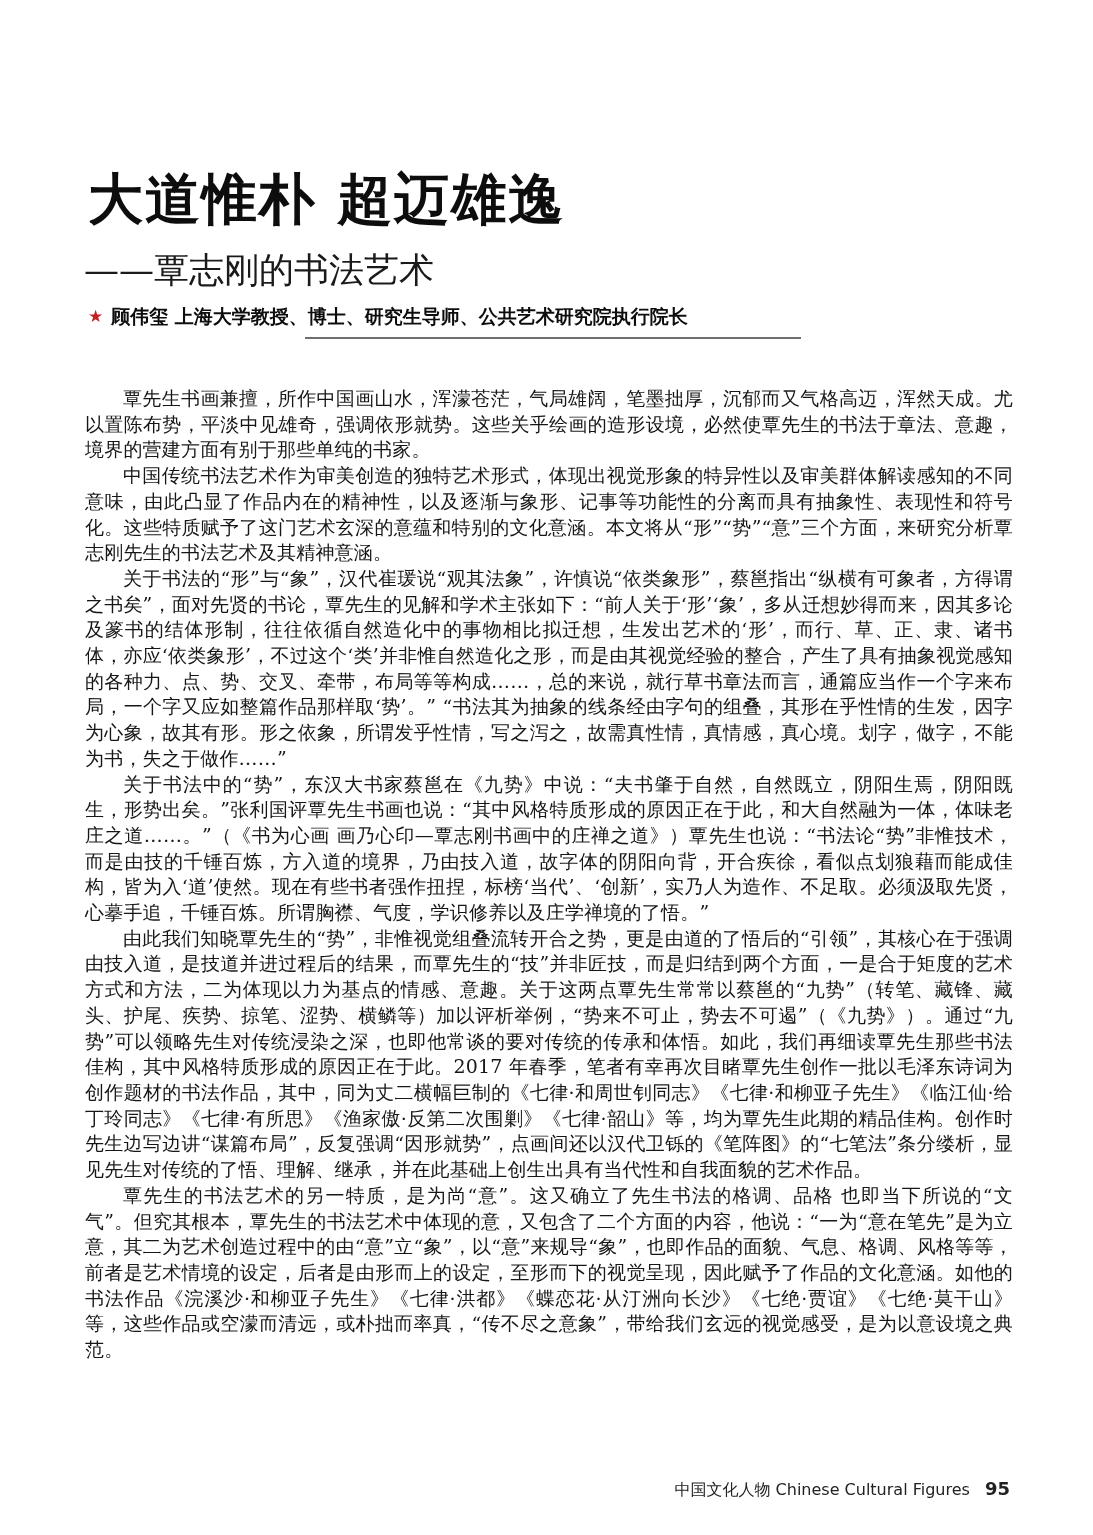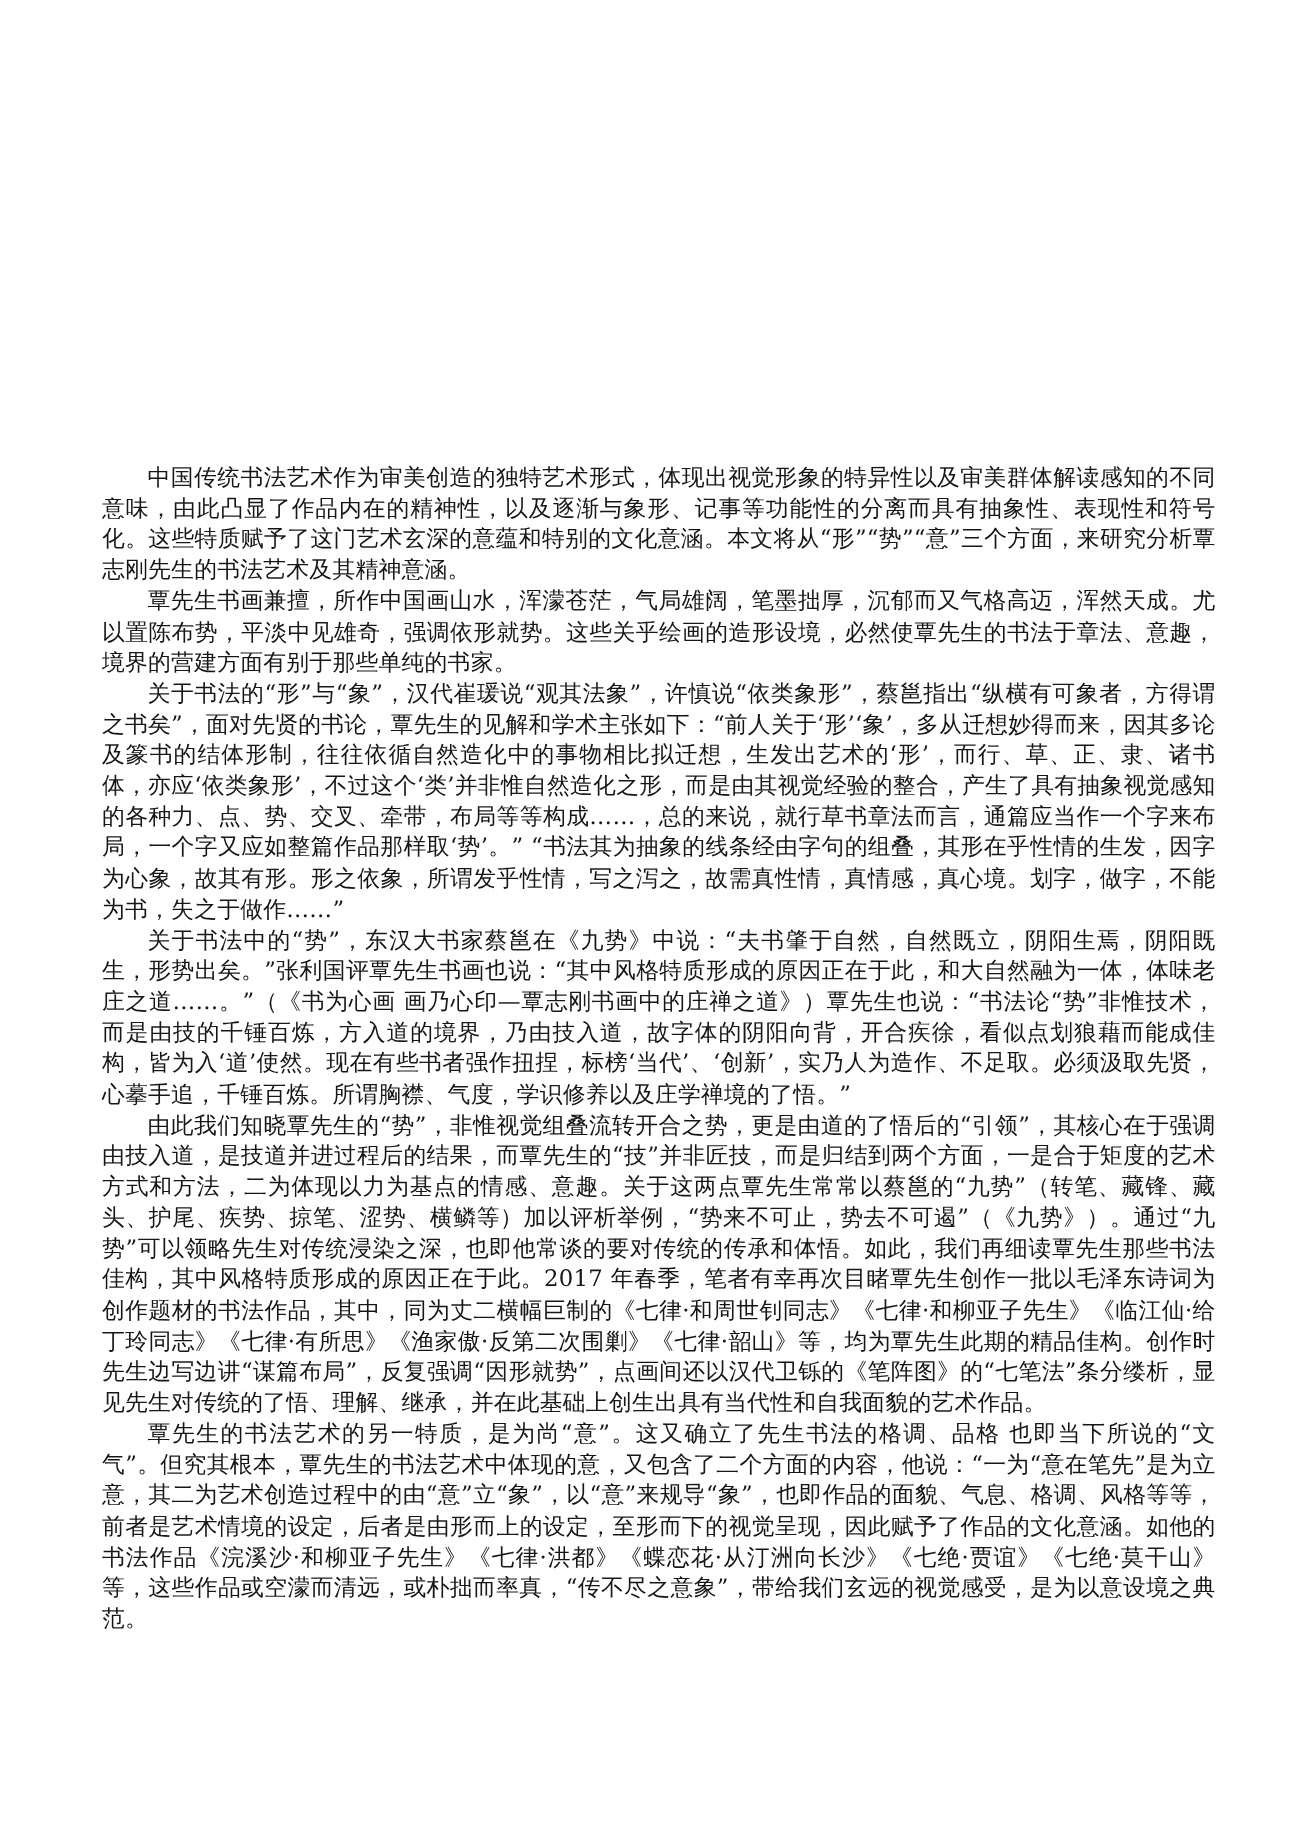--- a/index.html
+++ b/index.html
@@ -98,24 +98,38 @@
     font-weight: 700;
     font-size: 18px;
     margin-left: 10px;
   }
 </style>
 </head>
 <body>
 
 <div class="page">
 
+  <div class="header">
+    <h1 class="title">大道惟朴 超迈雄逸</h1>
+    <h2 class="subtitle">——覃志刚的书法艺术</h2>
+    <div class="author-line">
+      <span class="star">★</span>
+      <span>顾伟玺  上海大学教授、博士、研究生导师、公共艺术研究院执行院长</span>
+    </div>
+    <hr class="author-rule">
+  </div>
 
   <div class="body-text">
+    <p>覃先生书画兼擅，所作中国画山水，浑濛苍茫，气局雄阔，笔墨拙厚，沉郁而又气格高迈，浑然天成。尤以置陈布势，平淡中见雄奇，强调依形就势。这些关乎绘画的造形设境，必然使覃先生的书法于章法、意趣，境界的营建方面有别于那些单纯的书家。</p>
     <p>中国传统书法艺术作为审美创造的独特艺术形式，体现出视觉形象的特异性以及审美群体解读感知的不同意味，由此凸显了作品内在的精神性，以及逐渐与象形、记事等功能性的分离而具有抽象性、表现性和符号化。这些特质赋予了这门艺术玄深的意蕴和特别的文化意涵。本文将从“形”“势”“意”三个方面，来研究分析覃志刚先生的书法艺术及其精神意涵。</p>
-    <p>覃先生书画兼擅，所作中国画山水，浑濛苍茫，气局雄阔，笔墨拙厚，沉郁而又气格高迈，浑然天成。尤以置陈布势，平淡中见雄奇，强调依形就势。这些关乎绘画的造形设境，必然使覃先生的书法于章法、意趣，境界的营建方面有别于那些单纯的书家。</p>
     <p>关于书法的“形”与“象”，汉代崔瑗说“观其法象”，许慎说“依类象形”，蔡邕指出“纵横有可象者，方得谓之书矣”，面对先贤的书论，覃先生的见解和学术主张如下：“前人关于‘形’‘象’，多从迁想妙得而来，因其多论及篆书的结体形制，往往依循自然造化中的事物相比拟迁想，生发出艺术的‘形’，而行、草、正、隶、诸书体，亦应‘依类象形’，不过这个‘类’并非惟自然造化之形，而是由其视觉经验的整合，产生了具有抽象视觉感知的各种力、点、势、交叉、牵带，布局等等构成……，总的来说，就行草书章法而言，通篇应当作一个字来布局，一个字又应如整篇作品那样取‘势’。” “书法其为抽象的线条经由字句的组叠，其形在乎性情的生发，因字为心象，故其有形。形之依象，所谓发乎性情，写之泻之，故需真性情，真情感，真心境。划字，做字，不能为书，失之于做作……”</p>
     <p>关于书法中的“势”，东汉大书家蔡邕在《九势》中说：“夫书肇于自然，自然既立，阴阳生焉，阴阳既生，形势出矣。”张利国评覃先生书画也说：“其中风格特质形成的原因正在于此，和大自然融为一体，体味老庄之道……。”（《书为心画 画乃心印—覃志刚书画中的庄禅之道》）覃先生也说：“书法论“势”非惟技术，而是由技的千锤百炼，方入道的境界，乃由技入道，故字体的阴阳向背，开合疾徐，看似点划狼藉而能成佳构，皆为入‘道’使然。现在有些书者强作扭捏，标榜‘当代’、‘创新’，实乃人为造作、不足取。必须汲取先贤，心摹手追，千锤百炼。所谓胸襟、气度，学识修养以及庄学禅境的了悟。”</p>
     <p>由此我们知晓覃先生的“势”，非惟视觉组叠流转开合之势，更是由道的了悟后的“引领”，其核心在于强调由技入道，是技道并进过程后的结果，而覃先生的“技”并非匠技，而是归结到两个方面，一是合于矩度的艺术方式和方法，二为体现以力为基点的情感、意趣。关于这两点覃先生常常以蔡邕的“九势”（转笔、藏锋、藏头、护尾、疾势、掠笔、涩势、横鳞等）加以评析举例，“势来不可止，势去不可遏”（《九势》）。通过“九势”可以领略先生对传统浸染之深，也即他常谈的要对传统的传承和体悟。如此，我们再细读覃先生那些书法佳构，其中风格特质形成的原因正在于此。2017 年春季，笔者有幸再次目睹覃先生创作一批以毛泽东诗词为创作题材的书法作品，其中，同为丈二横幅巨制的《七律·和周世钊同志》《七律·和柳亚子先生》《临江仙·给丁玲同志》《七律·有所思》《渔家傲·反第二次围剿》《七律·韶山》等，均为覃先生此期的精品佳构。创作时先生边写边讲“谋篇布局”，反复强调“因形就势”，点画间还以汉代卫铄的《笔阵图》的“七笔法”条分缕析，显见先生对传统的了悟、理解、继承，并在此基础上创生出具有当代性和自我面貌的艺术作品。</p>
     <p>覃先生的书法艺术的另一特质，是为尚“意”。这又确立了先生书法的格调、品格 也即当下所说的“文气”。但究其根本，覃先生的书法艺术中体现的意，又包含了二个方面的内容，他说：“一为“意在笔先”是为立意，其二为艺术创造过程中的由“意”立“象”，以“意”来规导“象”，也即作品的面貌、气息、格调、风格等等，前者是艺术情境的设定，后者是由形而上的设定，至形而下的视觉呈现，因此赋予了作品的文化意涵。如他的书法作品《浣溪沙·和柳亚子先生》《七律·洪都》《蝶恋花·从汀洲向长沙》《七绝·贾谊》《七绝·莫干山》等，这些作品或空濛而清远，或朴拙而率真，“传不尽之意象”，带给我们玄远的视觉感受，是为以意设境之典范。</p>
   </div>
 
+  <div class="page-footer">
+    <span>中国文化人物</span>
+    <span>Chinese Cultural Figures</span>
+    <span class="page-num">95</span>
+  </div>
 
 </div>
 
 </body></html>

